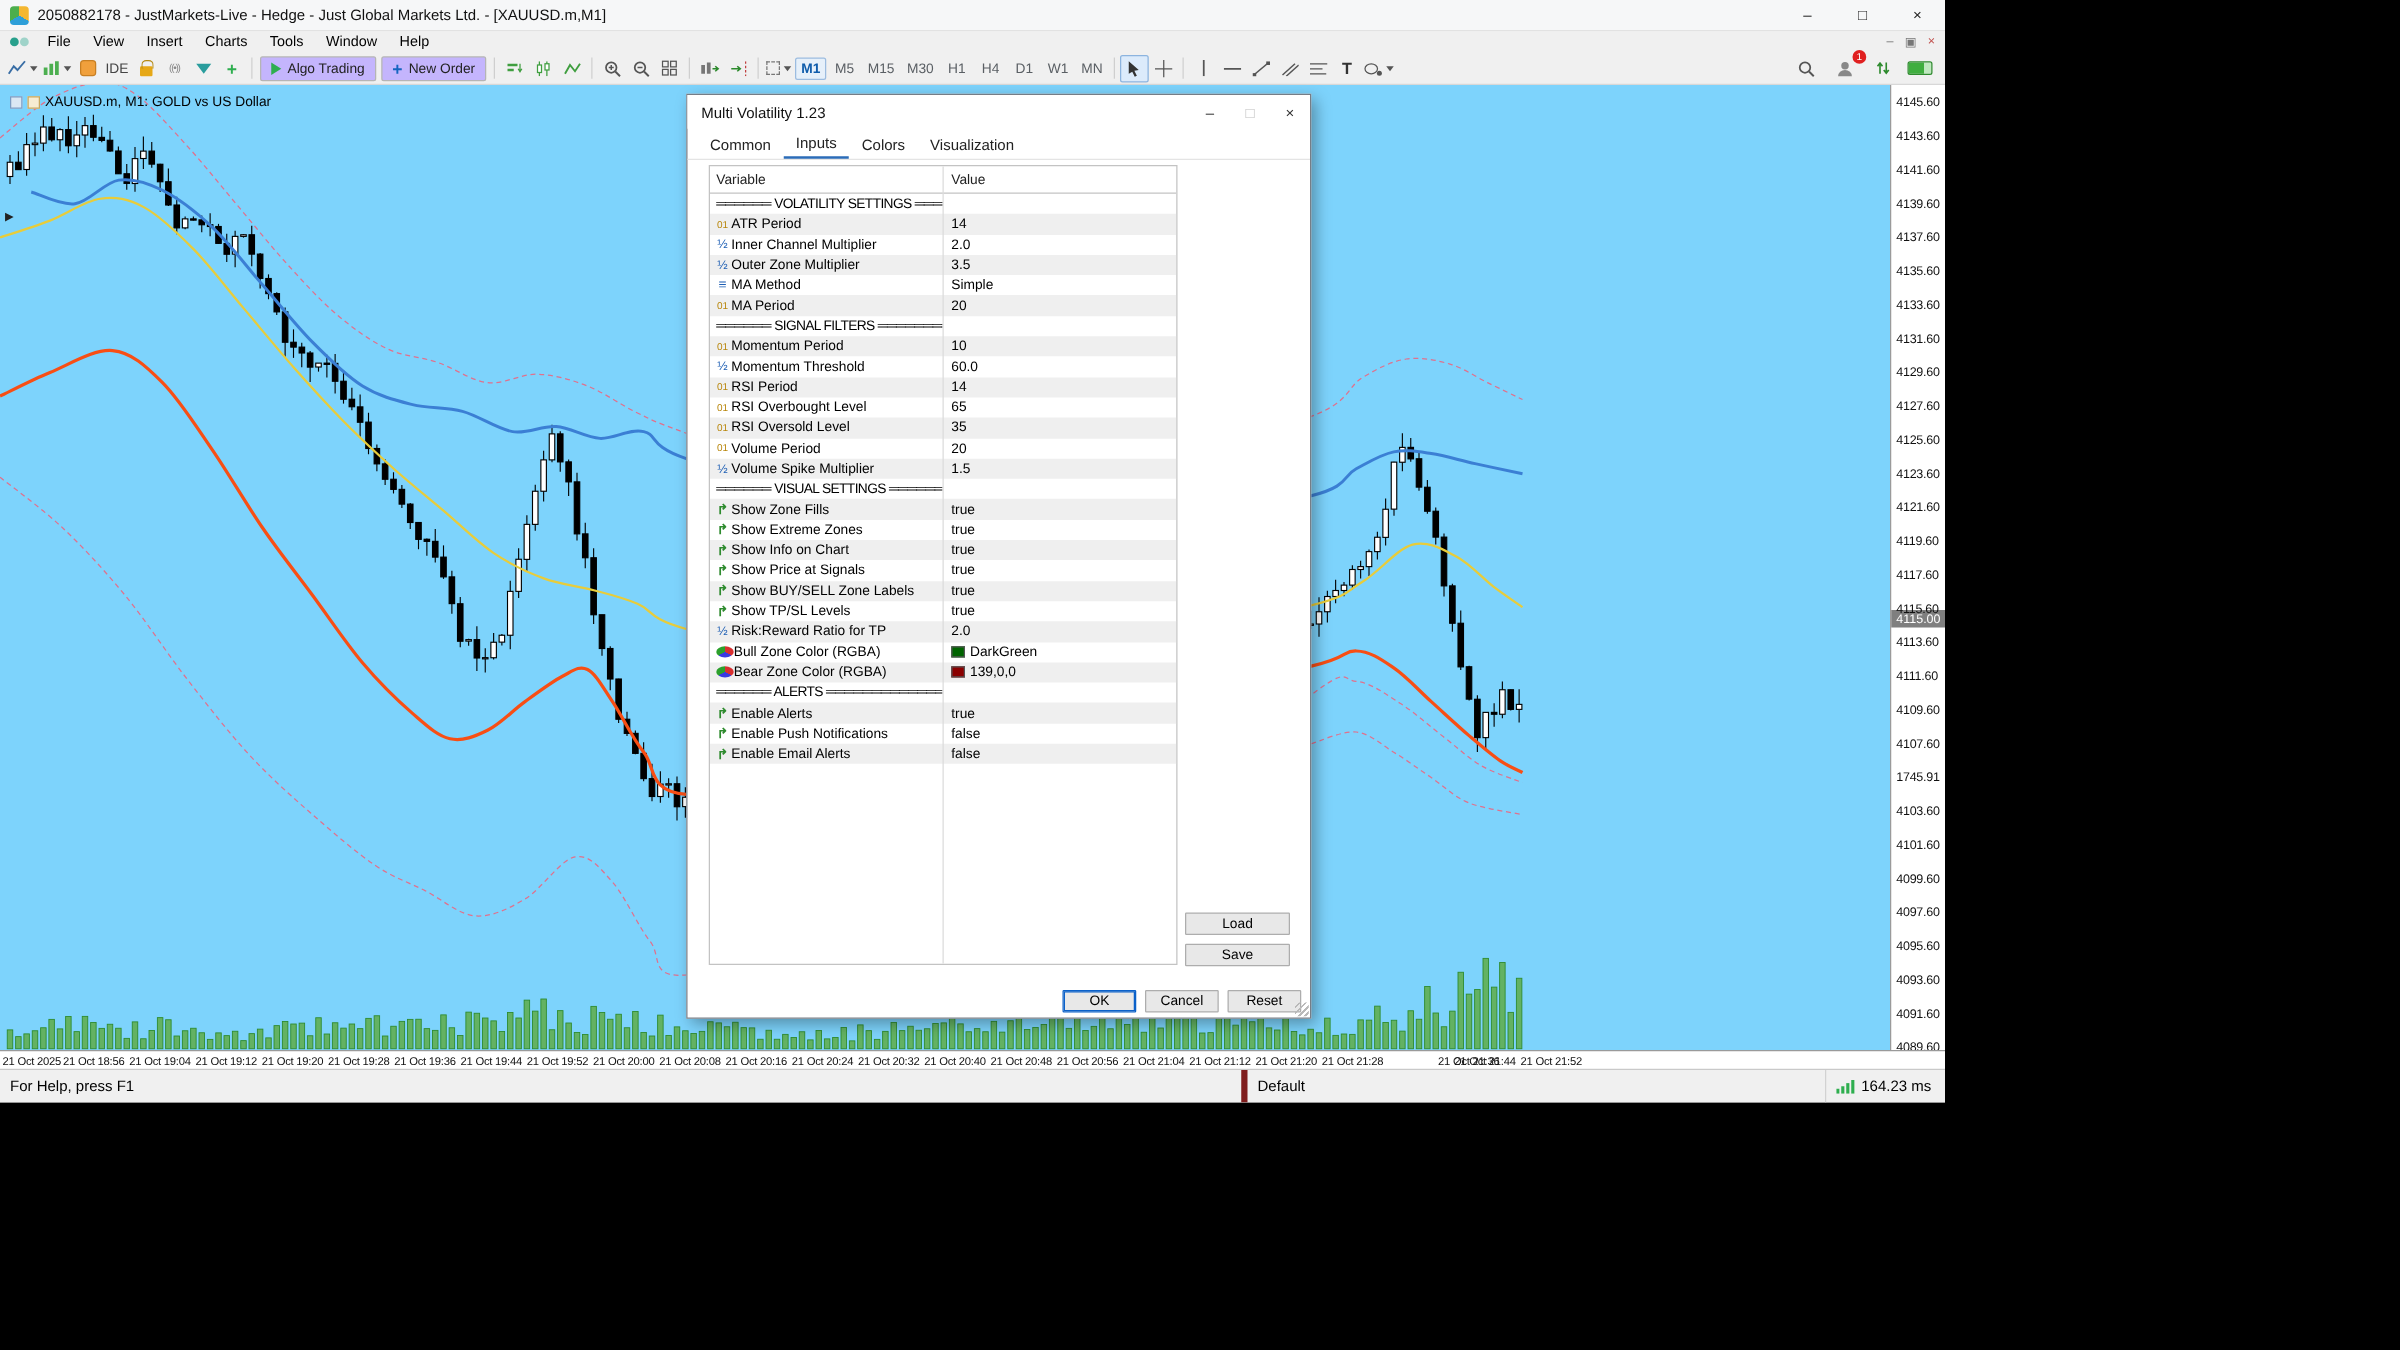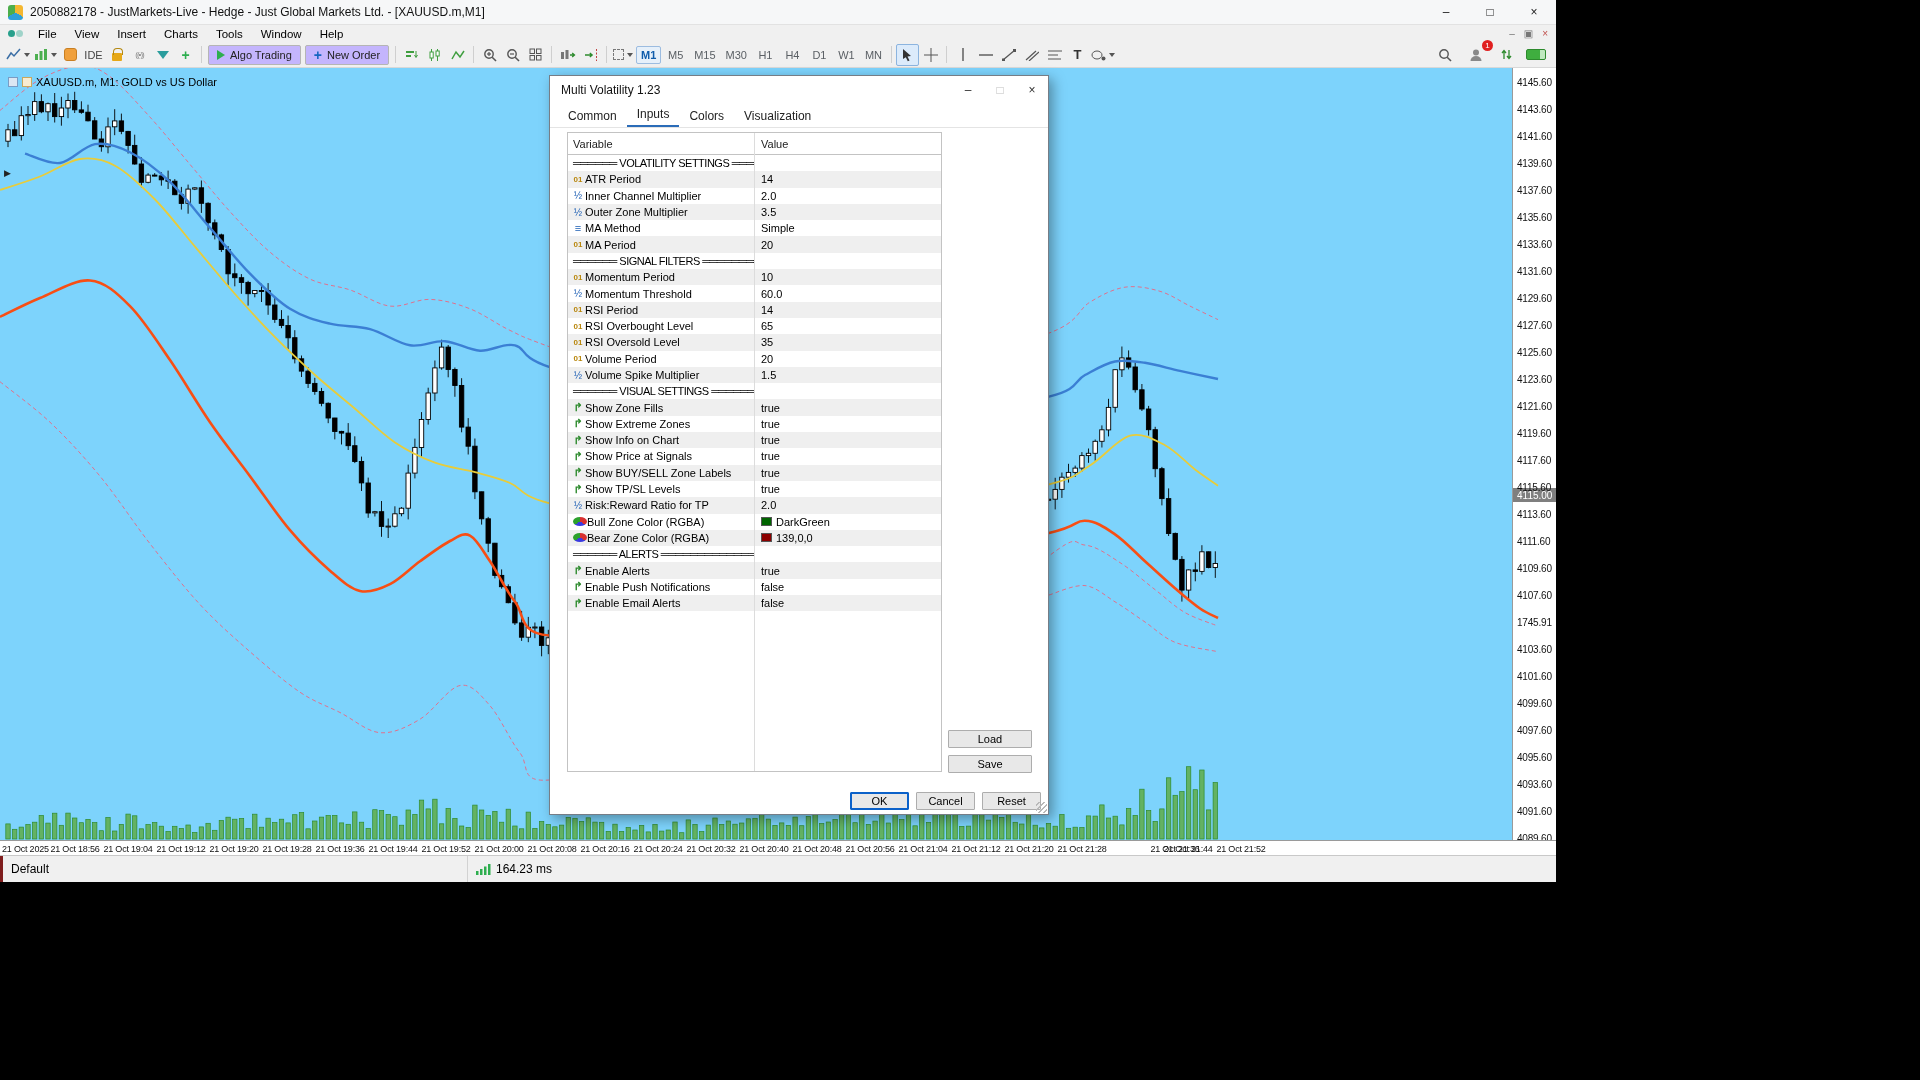--- a/index.html
+++ b/index.html
@@ -59,21 +59,21 @@
   .price-axis{position:absolute;top:0;right:0;width:44px;height:772px;border-left:1px solid #9a9a9a;background:#fff;z-index:2;}
   .ptick{position:absolute;left:4px;font-size:10px;color:#111;letter-spacing:-0.2px;}
   .price-tag{position:absolute;left:0;width:44px;background:#7f7f7f;color:#fff;font-size:10px;padding:1.5px 0 1.5px 4px;}
   .time-axis{position:relative;height:16px;background:#fff;border-top:1px solid #9a9a9a;border-bottom:1px solid #c9c9c9;font-size:9px;color:#111;overflow:hidden;}
   .ttick{position:absolute;top:2.5px;transform:translateX(-50%);white-space:nowrap;letter-spacing:-0.2px;}
 
   
   .statusbar{height:26px;background:#f0f0f0;display:flex;align-items:stretch;font-size:12px;color:#000;}
   .sb-cell{display:flex;align-items:center;padding:0 8px;}
   .sb-left{flex:1;}
-  .sb-default{width:467px;border-left:3px solid #7f1d1d;}
+  .sb-default{width:467px;border-left:5px solid #7f1d1d;}
   .sb-conn{width:96px;border-left:1px solid #d2d2d2;gap:5px;}
 
   
   .dialog{position:absolute;left:549px;top:75px;width:500px;height:740px;background:#fff;
     border:1px solid #767d86;box-shadow:4px 4px 12px rgba(0,0,0,.35);z-index:10;}
   .dlg-title{height:27px;display:flex;align-items:center;padding-left:11px;font-size:12px;color:#111;background:#fff;}
   .dlg-controls{margin-left:auto;display:flex;height:100%;}
   .dlg-btnc{width:32px;display:flex;align-items:center;justify-content:center;font-size:12px;color:#333;}
   .dlg-btnc.disabled{color:#c0c0c0;}
   .dlg-tabs{display:flex;padding-left:8px;height:25px;border-bottom:1px solid #e4e4e4;font-size:12px;align-items:flex-end;}
@@ -83,21 +83,21 @@
   .pt-header{display:flex;height:22px;border-bottom:1px solid #c3c3c3;align-items:center;color:#222;}
   .pt-h1{width:186px;padding-left:5px;}
   .pt-h2{flex:1;padding-left:7px;}
   .pt-col-div{position:absolute;left:186px;top:0;bottom:0;width:1px;background:#dcdcdc;}
   .prow{display:flex;height:16.3px;align-items:center;}
   .prow.odd{background:#efefef;}
   .pname{width:186px;display:flex;align-items:center;padding-left:3px;overflow:hidden;white-space:nowrap;color:#000;}
   .pname.sep{padding-left:5px;letter-spacing:-0.5px;}
   .pval{flex:1;padding-left:7px;display:flex;align-items:center;gap:4px;overflow:hidden;white-space:nowrap;color:#000;}
   .picon{width:14px;flex:0 0 14px;text-align:center;}
-  .ic-int{color:#b8860b;font-size:8px;font-weight:bold;}
+  .ic-int{color:#b8860b;font-size:8px;font-weight:normal;}
   .ic-dbl{color:#1e5fb4;font-size:10px;}
   .ic-enum{color:#1e5fb4;font-size:11px;}
   .ic-bool{color:#2e8b2e;font-weight:bold;font-size:11px;}
   .ic-color{width:9px;height:9px;margin-left:2px;border-radius:50%;
     background:conic-gradient(#d83030 0 120deg,#3a3ae0 120deg 240deg,#2ca02c 240deg 360deg);}
   .swatch{width:11px;height:9px;border:1px solid #555;display:inline-block;flex:0 0 11px;}
   .btn{position:absolute;border:1px solid #adadad;background:#e8e8e8;font-size:11px;height:18px;
     display:flex;align-items:center;justify-content:center;color:#000;border-radius:1px;}
   .btn.primary{border:1px solid #0b61c9;box-shadow:inset 0 0 0 1px #0b61c9;}
   .grip{position:absolute;right:1px;bottom:1px;width:11px;height:11px;
@@ -947,20 +947,21 @@
         <div class="ttick" style="left: 923px;">21 Oct 21:04</div>
         <div class="ttick" style="left: 976px;">21 Oct 21:12</div>
         <div class="ttick" style="left: 1029px;">21 Oct 21:20</div>
         <div class="ttick" style="left: 1082px;">21 Oct 21:28</div>
         <div class="ttick" style="left: 1175px;">21 Oct 21:36</div>
         <div class="ttick" style="left: 1188px;">21 Oct 21:44</div>
         <div class="ttick" style="left: 1241px;">21 Oct 21:52</div>
       </div>
 
   <div class="statusbar">
+    <div class="sb-cell sb-left">For Help, press F1</div>
     <div class="sb-cell sb-default">
           <span>Default</span>
         </div>
     <div class="sb-cell sb-conn">
       <svg width="15" height="12">
             <rect x="0" y="8" width="2.5" height="4" fill="#2eae4f"></rect>
             <rect x="4" y="6" width="2.5" height="6" fill="#2eae4f"></rect>
             <rect x="8" y="3.5" width="2.5" height="8.5" fill="#2eae4f"></rect>
             <rect x="12" y="1" width="2.5" height="11" fill="#2eae4f"></rect>
           </svg>

